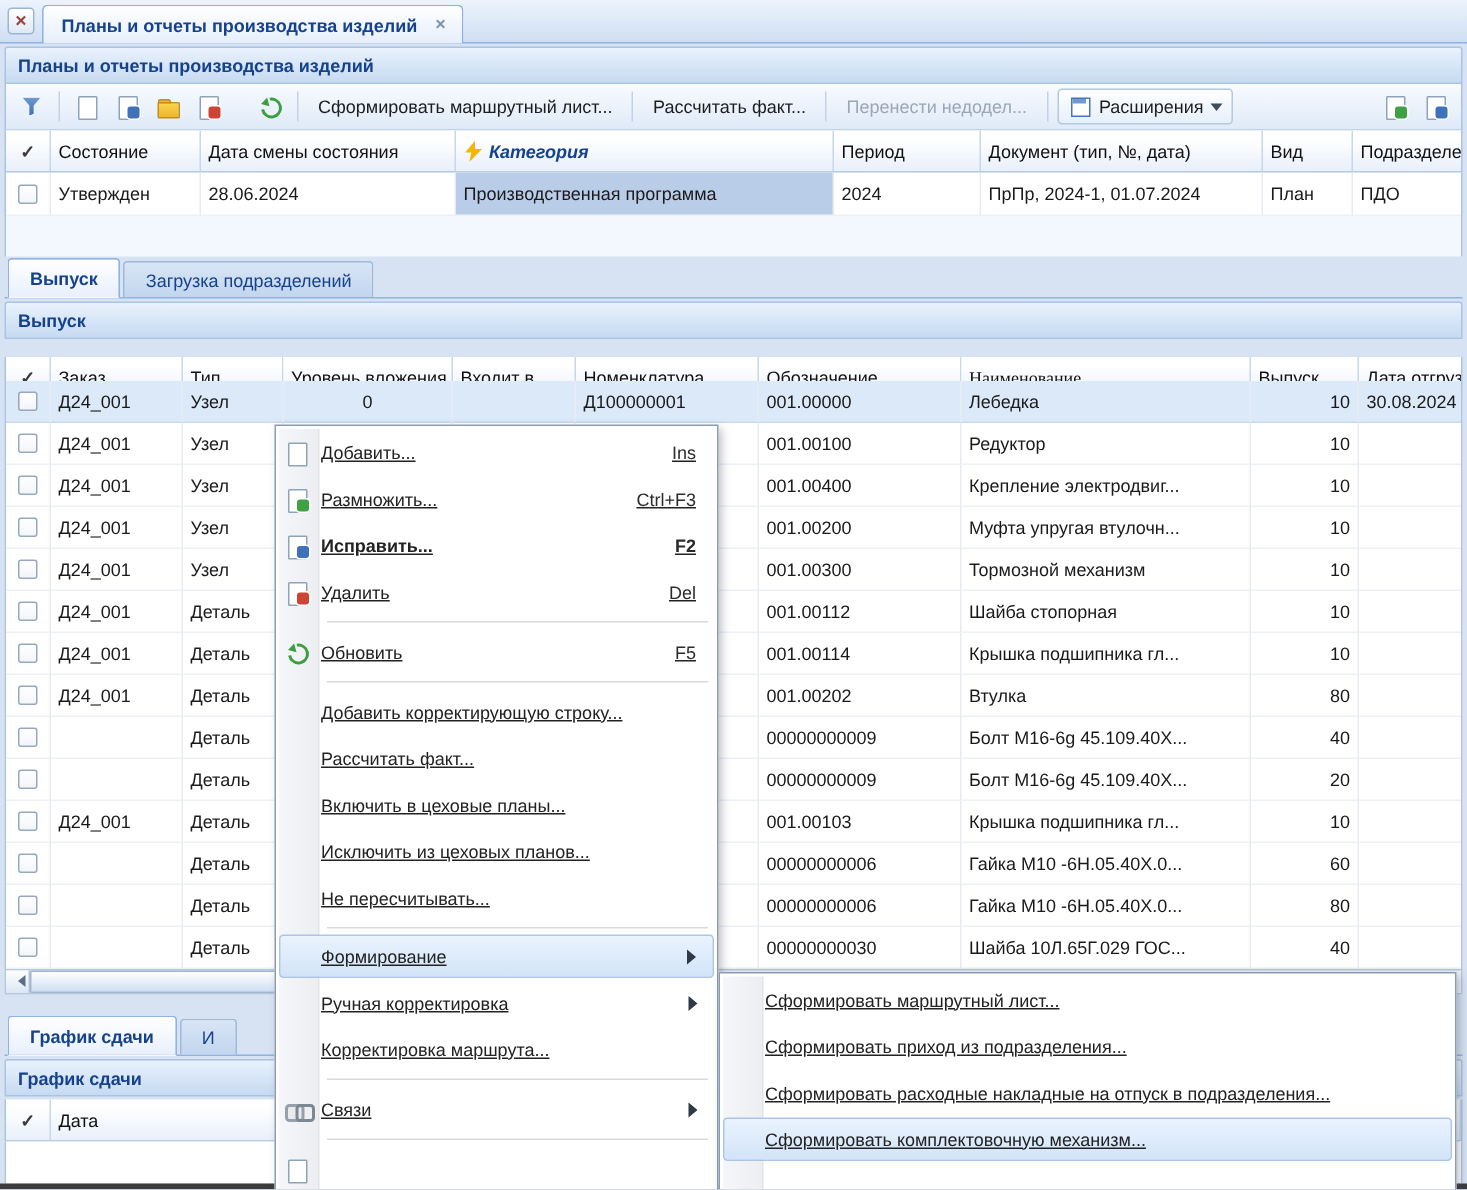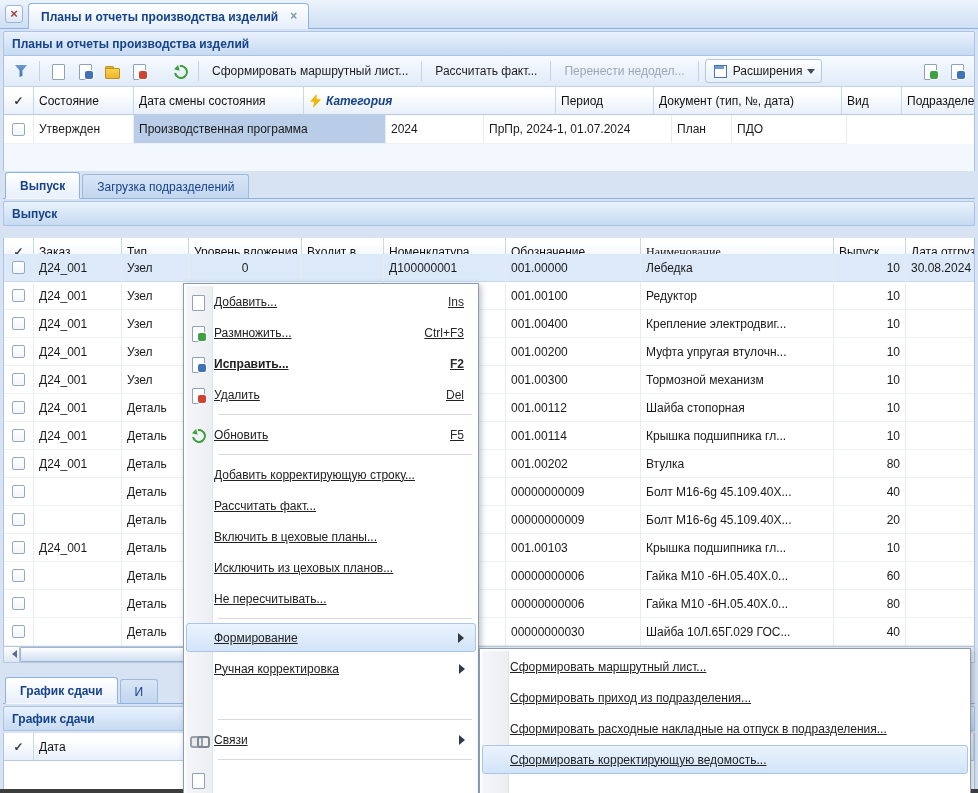--- a/index.html
+++ b/index.html
@@ -229,20 +229,21 @@
       <div class="gh" style="width: 115px;">
         <span class="ghl">Подразделение</span>
       </div>
     </div>
   <div class="grid-body" id="grid1-body" style="top:115px;height:29px">
       <div class="grid-row">
         <div class="gc gc-check" style="width: 30px;">
           <span class="cb"></span>
         </div>
         <div class="gc" style="width: 100px;">Утвержден</div>
+        <div class="gc" style="width: 170px;">28.06.2024</div>
         <div class="gc sel-cell" style="width: 252px;">Производственная программа</div>
         <div class="gc" style="width: 98px;">2024</div>
         <div class="gc" style="width: 188px;">ПрПр, 2024-1, 01.07.2024</div>
         <div class="gc" style="width: 60px;">План</div>
         <div class="gc" style="width: 115px;">ПДО</div>
       </div>
     </div>
   <div class="g1empty"></div>
 
   <div class="tabstrip" style="top:171px">
@@ -570,20 +571,21 @@
         <span class="mlabel">Формирование</span>
         <span class="sub-arrow"></span>
       </div>
       <div class="mi">
         <span class="mic "></span>
         <span class="mlabel">Ручная корректировка</span>
         <span class="sub-arrow"></span>
       </div>
       <div class="mi">
         <span class="mic "></span>
+        <span class="mlabel">Корректировка маршрута...</span>
       </div>
       <div class="msep"></div>
       <div class="mi">
         <span class="mic i-links"></span>
         <span class="mlabel">Связи</span>
         <span class="sub-arrow"></span>
       </div>
       <div class="msep"></div>
       <div class="mi">
         <span class="mic i-page"></span>
@@ -598,17 +600,17 @@
       <div class="mi">
         <span class="mic "></span>
         <span class="mlabel">Сформировать приход из подразделения...</span>
       </div>
       <div class="mi">
         <span class="mic "></span>
         <span class="mlabel">Сформировать расходные накладные на отпуск в подразделения...</span>
       </div>
       <div class="mi hl">
         <span class="mic "></span>
-        <span class="mlabel">Сформировать корректирующую ведомость...</span>
+        <span class="mlabel">Сформировать комплектовочную механизм...</span>
       </div>
     </div>
 
 </div>
 
 </body></html>

